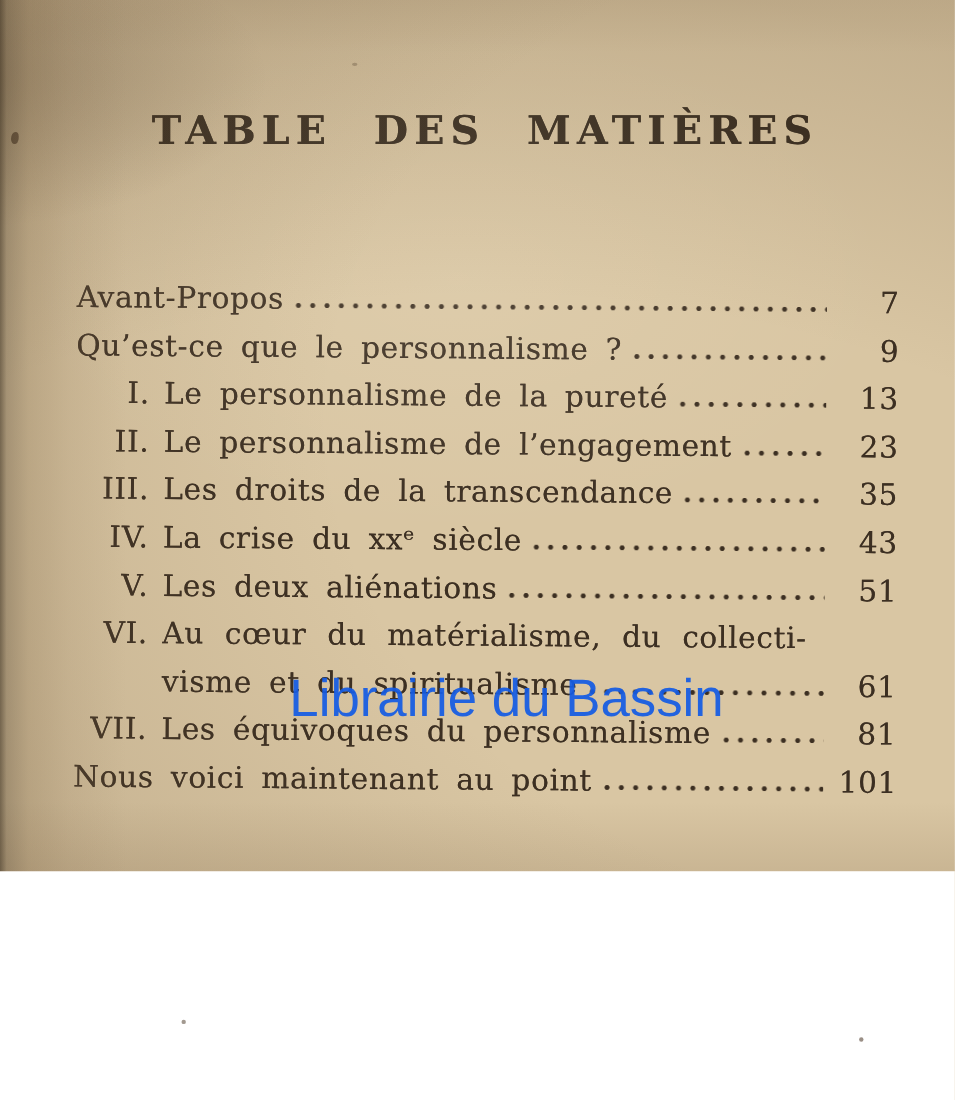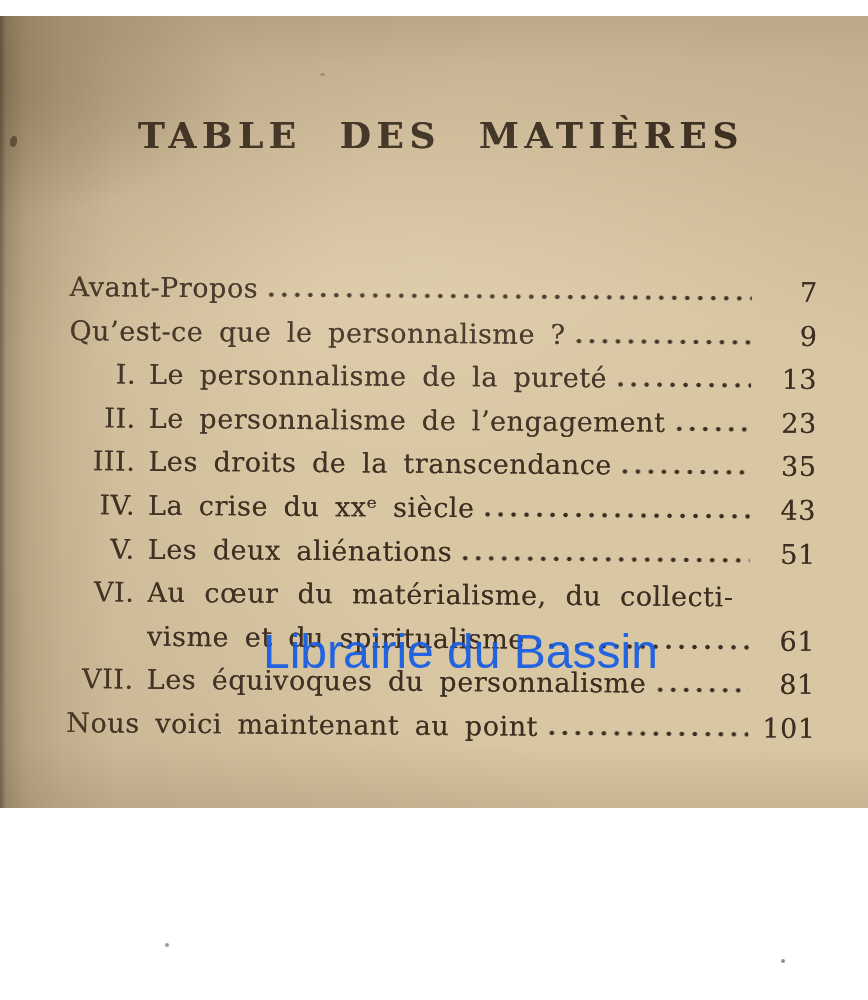--- a/index.html
+++ b/index.html
@@ -10,21 +10,20 @@
   html, body {
     margin: 0; padding: 0;
     width: 868px; height: 1000px;
     overflow: hidden;
     font-family: "DejaVu Serif", serif;
   }
   .photo {
     position: absolute; inset: 0;
     width: 868px; height: 792px;
     background: var(--paper);
-    margin-top: 16px;
   }
   
   .shading {
     position: absolute; inset: 0; z-index: 3; pointer-events: none;
     background:
       linear-gradient(90deg, rgba(45,34,20,0.55) 0px, rgba(72,56,36,0.30) 6px, rgba(120,96,64,0.22) 26px, rgba(140,115,84,0.12) 62px, rgba(0,0,0,0) 115px),
       radial-gradient(55% 28% at -6% 9%, rgba(70,52,32,0.28), rgba(0,0,0,0) 62%),
       radial-gradient(120% 95% at 109% 48%, rgba(0,0,0,0) 62%, rgba(112,90,62,0.16) 100%),
       radial-gradient(150% 120% at 50% 118%, rgba(0,0,0,0) 70%, rgba(112,90,62,0.20) 100%),
       linear-gradient(180deg, rgba(140,115,82,0.12) 0%, rgba(0,0,0,0) 6%),

